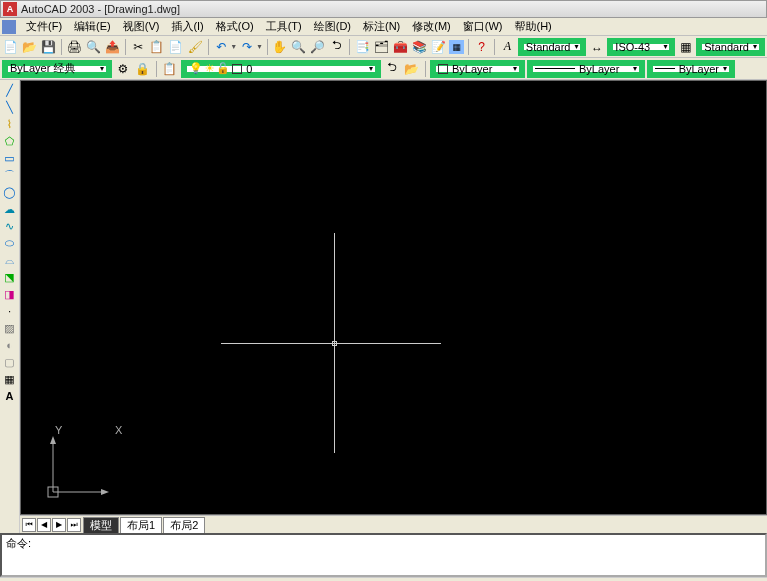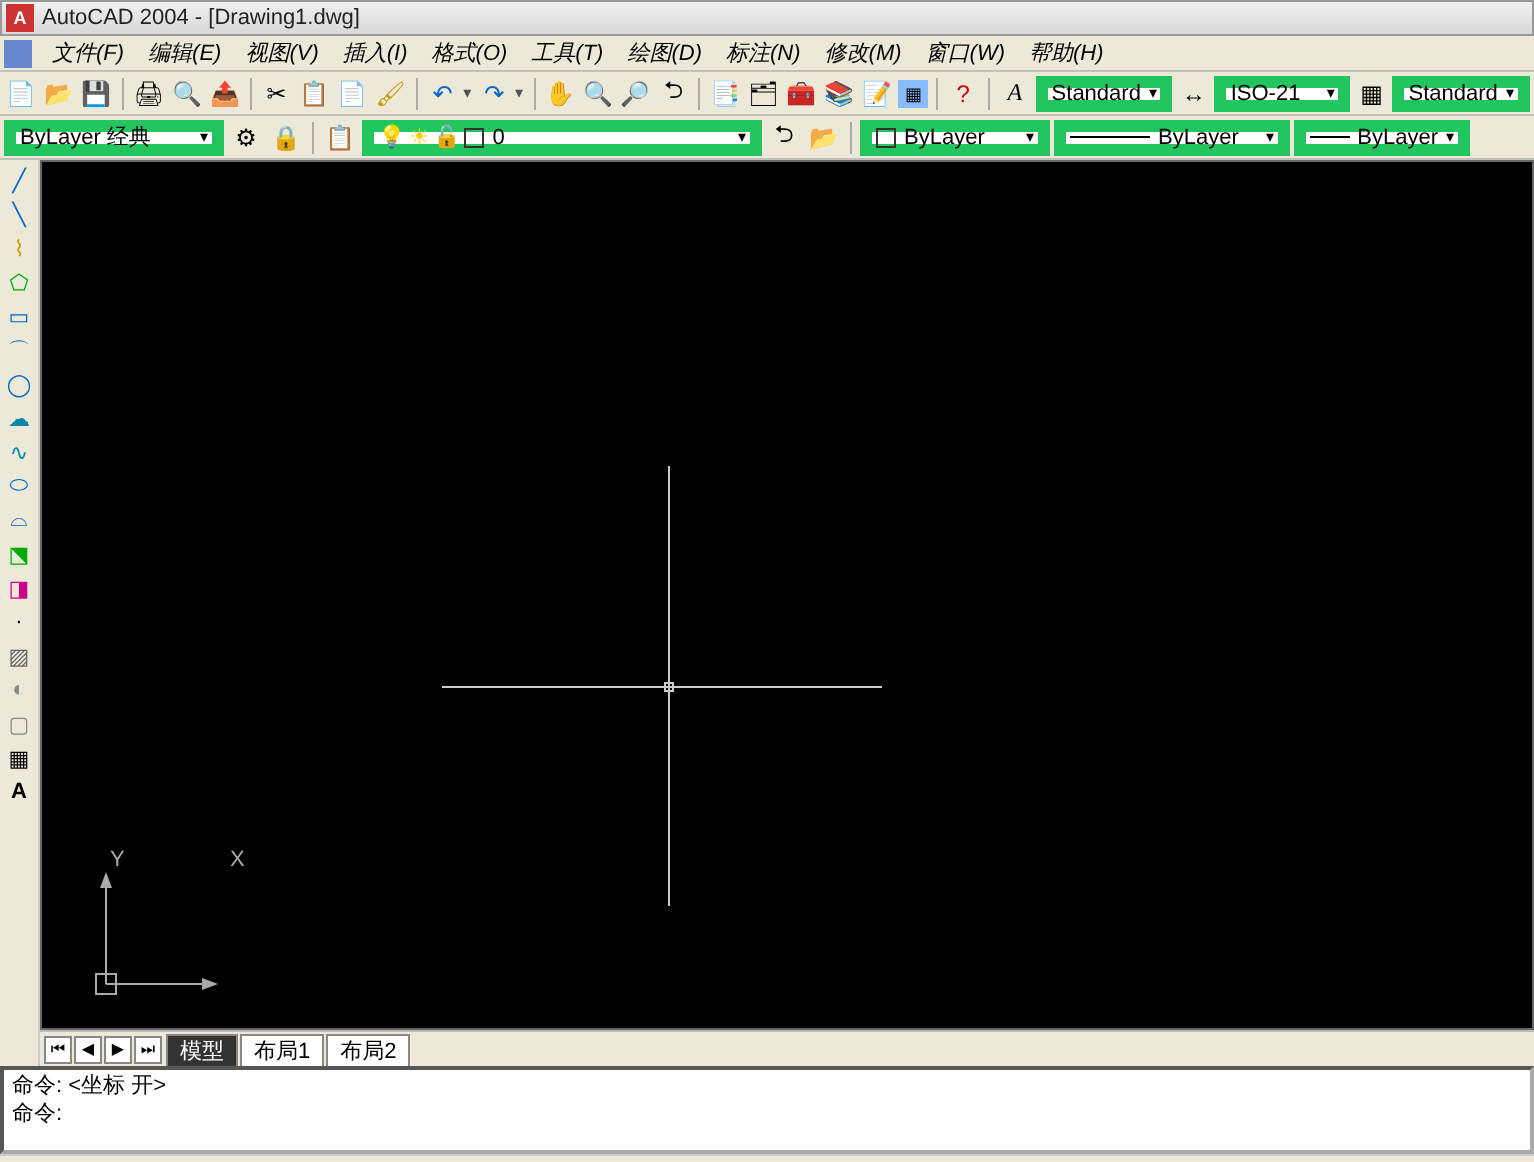--- a/index.html
+++ b/index.html
@@ -4,21 +4,21 @@
 <style>
 * { margin: 0; padding: 0; box-sizing: border-box; font-family: "Microsoft YaHei", SimSun, Arial, sans-serif; font-size: 11px; }
 body { width: 767px; height: 581px; background: #ece9d8; overflow: hidden; }
 
 .titlebar { height: 18px; background: linear-gradient(#f0f0f0, #d8d8d8); border: 1px solid #999; display: flex; align-items: center; padding-left: 2px; }
 .titlebar .app-icon { width: 14px; height: 14px; background: #cc3333; margin-right: 4px; display: inline-flex; align-items: center; justify-content: center; color: #fff; font-size: 9px; font-weight: bold; }
 .titlebar .title-text { font-size: 11px; color: #222; }
 
 .menubar { height: 18px; background: #ece9d8; border-bottom: 1px solid #c0c0c0; display: flex; align-items: center; padding-left: 2px; }
 .menubar .doc-icon { width: 14px; height: 14px; background: #6688cc; margin-right: 4px; }
-.menubar .menu-item { padding: 0 6px; cursor: default; font-size: 11px; font-style: italic; }
+.menubar .menu-item { padding: 0 6px; cursor: default; font-size: 11px; }
 
 .toolbar-row { height: 22px; background: #ece9d8; border-bottom: 1px solid #c0c0c0; display: flex; align-items: center; padding: 0 2px; gap: 2px; }
 .tb-btn { width: 18px; height: 18px; border: 1px solid transparent; display: inline-flex; align-items: center; justify-content: center; font-size: 12px; cursor: default; }
 .tb-sep { width: 1px; height: 16px; background: #aaa; margin: 0 2px; }
 .tb-arrow { font-size: 8px; color: #555; margin-right: 1px; }
 .combo { height: 18px; border: 6px solid #22c55e; background: #fff; font-size: 11px; padding: 0 2px; display: flex; align-items: center; }
 .combo .drop { margin-left: auto; font-size: 8px; padding-left: 4px; }
 
 .workarea { display: flex; height: 453px; background: #ece9d8; }
 .draw-toolbar { width: 20px; background: #ece9d8; border-right: 1px solid #ccc; display: flex; flex-direction: column; align-items: center; padding-top: 2px; gap: 1px; }
@@ -38,21 +38,21 @@
 
 .cmd-area { height: 44px; background: #fff; border: 2px inset #aaa; display: flex; flex-direction: column; padding: 1px 4px; font-family: SimSun, monospace; font-size: 12px; }
 .cmd-line { line-height: 14px; }
 .status-placeholder { height: 24px; background: #ece9d8; border-top: 1px solid #ccc; }
 </style>
 </head>
 <body>
 
 <div class="titlebar">
   <span class="app-icon">A</span>
-  <span class="title-text">AutoCAD 2004 - [Drawing1.dwg]</span>
+  <span class="title-text">AutoCAD 2003 - [Drawing1.dwg]</span>
 </div>
 
 <div class="menubar">
   <span class="doc-icon"></span>
   <span class="menu-item">文件(F)</span>
   <span class="menu-item">编辑(E)</span>
   <span class="menu-item">视图(V)</span>
   <span class="menu-item">插入(I)</span>
   <span class="menu-item">格式(O)</span>
   <span class="menu-item">工具(T)</span>
@@ -97,21 +97,21 @@
   <span class="tb-btn" style="color:#c00">?</span>
   <span class="tb-sep"></span>
 
   <span class="tb-btn" style="font-style:italic;font-family:serif">A</span>
   <div class="combo" style="width:72px">
     <span>Standard</span>
     <span class="drop">▾</span>
   </div>
   <span class="tb-btn">↔</span>
   <div class="combo" style="width:72px">
-    <span>ISO-21</span>
+    <span>ISO-43</span>
     <span class="drop">▾</span>
   </div>
   <span class="tb-btn">▦</span>
   <div class="combo" style="width:72px">
     <span>Standard</span>
     <span class="drop">▾</span>
   </div>
 </div>
 
 <div class="toolbar-row">
@@ -203,20 +203,16 @@
       <span class="tab active">模型</span>
       <span class="tab">布局1</span>
       <span class="tab">布局2</span>
     </div>
   </div>
 </div>
 
 <div class="cmd-area">
   <div class="cmd-line">
     <span>命令:</span>
-    <span>&lt;坐标 开&gt;</span>
-  </div>
-  <div class="cmd-line">
-    <span>命令:</span>
   </div>
 </div>
 
 <div class="status-placeholder"></div>
 
 </body></html>

